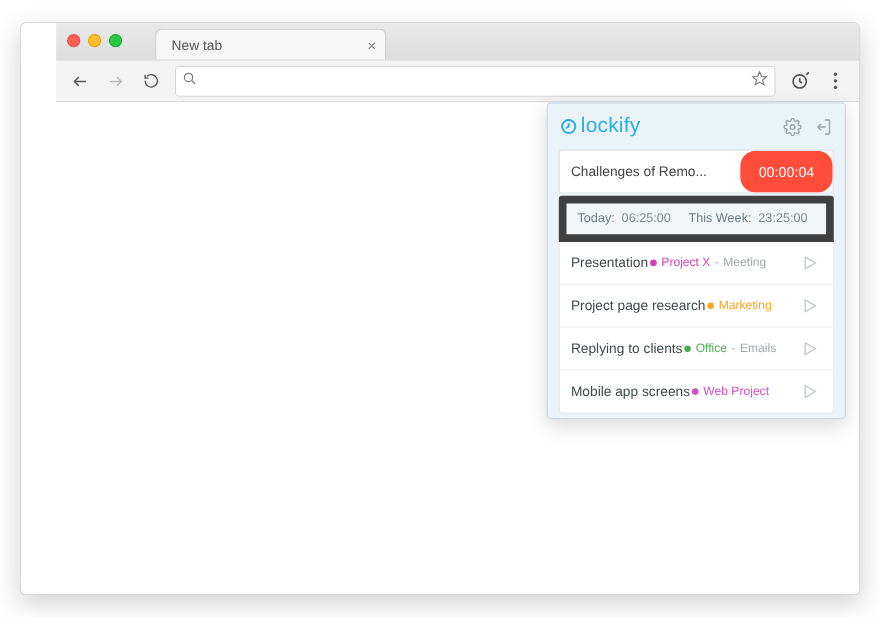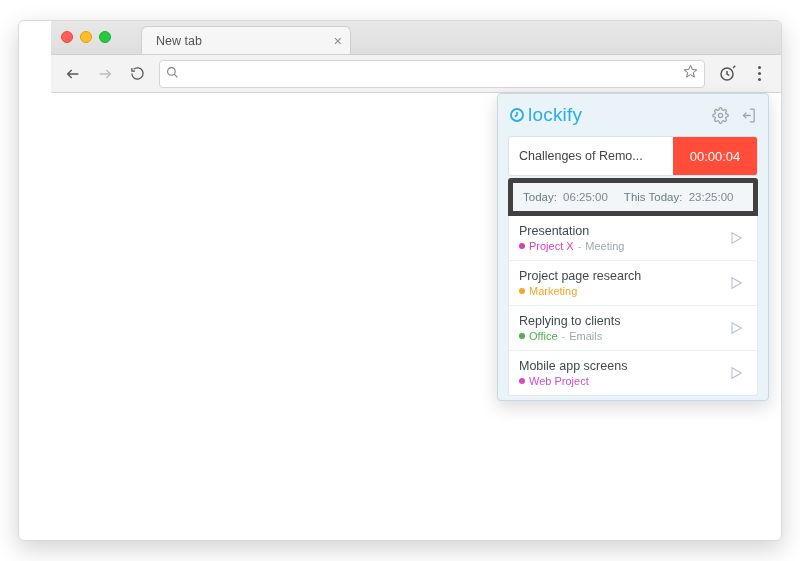--- a/index.html
+++ b/index.html
@@ -130,25 +130,26 @@
     display:flex; align-items:center;
     padding: 0 10px;
     font-size:12.5px; color:#444;
     white-space:nowrap; overflow:hidden; text-overflow:ellipsis;
   }
   .timer-value {
     background:#ff4d39;
     color:#fff; font-size:13px; font-weight:500;
     display:flex; align-items:center; justify-content:center;
     width:84px;
+    border-radius:14px;
   }
 
   .summary-row {
     background:#f2f6f8;
-    border:5px solid #404040;
+    border:7px solid #404040;
     border-top-left-radius:3px; border-top-right-radius:3px;
     display:flex; align-items:center;
     padding: 8px 10px;
     font-size:11.5px; color:#5a6a72;
     gap:16px;
   }
   .summary-row .label { color:#6b7d85; }
   .summary-row .value { color:#7c8a90; margin-left:3px; }
 
   .entries {
@@ -156,21 +157,21 @@
     border:1px solid #e2e8ec; border-top:none;
     border-bottom-left-radius:3px; border-bottom-right-radius:3px;
   }
   .entry {
     padding: 8px 10px 8px 10px;
     border-bottom:1px solid #eef1f3;
     display:flex; align-items:center; justify-content:space-between;
     gap:8px;
   }
   .entry:last-child { border-bottom:none;align-items:center; }
-  .entry-left { display:flex; flex-direction:column; gap:2px; min-width:0; }
+  .entry-left { display:flex; flex-direction:row; gap:2px; min-width:0; }
   .entry-title { font-size:12.5px; color:#3e4a50; white-space:nowrap; overflow:hidden; text-overflow:ellipsis; }
   .entry-meta { font-size:11px; display:flex; align-items:center; gap:4px; }
   .dot { width:6px; height:6px; border-radius:50%; display:inline-block; }
   .proj { }
   .meta-sep { color:#b3bcc1; }
   .task { color:#9ea8ad; }
   .play {
     width:22px; height:22px; color:#b8c2c8;
     display:flex; align-items:center; justify-content:center;
     flex-shrink:0;
@@ -274,21 +275,21 @@
         <div class="timer-desc">Challenges of Remo...</div>
         <div class="timer-value">00:00:04</div>
       </div>
 
       <div class="summary-row">
         <span>
           <span class="label">Today:</span>
           <span class="value">06:25:00</span>
         </span>
         <span>
-          <span class="label">This Today:</span>
+          <span class="label">This Week:</span>
           <span class="value">23:25:00</span>
         </span>
       </div>
 
       <div class="entries" id="entries">
           <div class="entry">
             <div class="entry-left">
               <div class="entry-title">Presentation</div>
               <div class="entry-meta">
                 <span class="dot" style="background: rgb(214, 63, 184);"></span>

